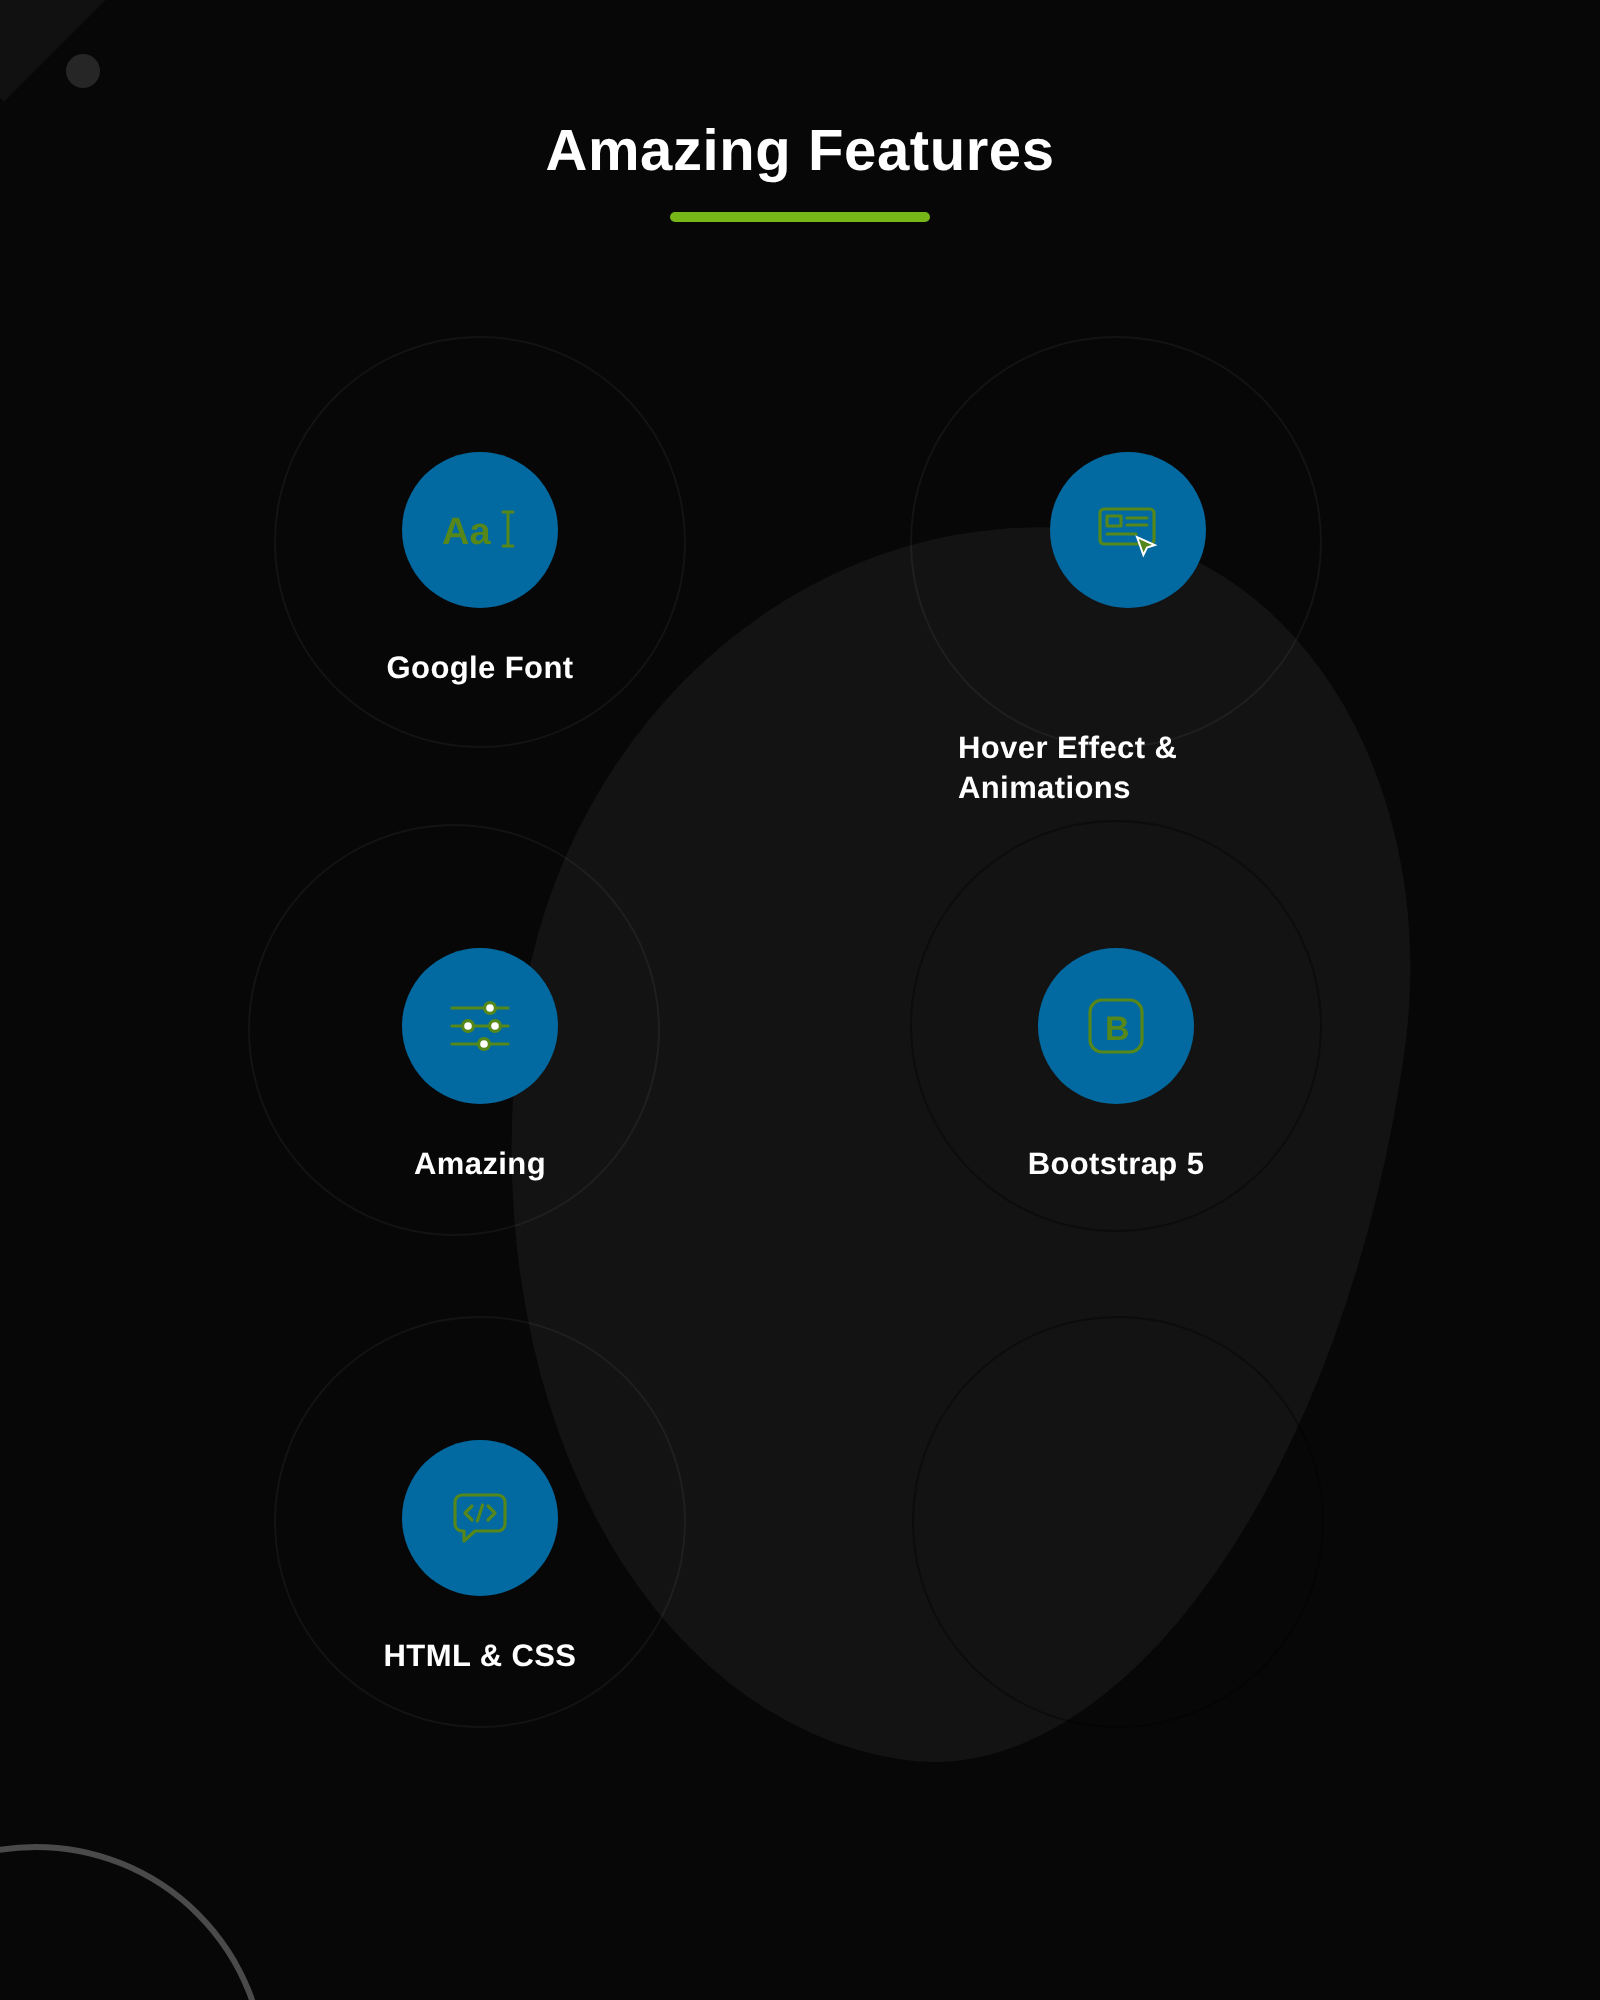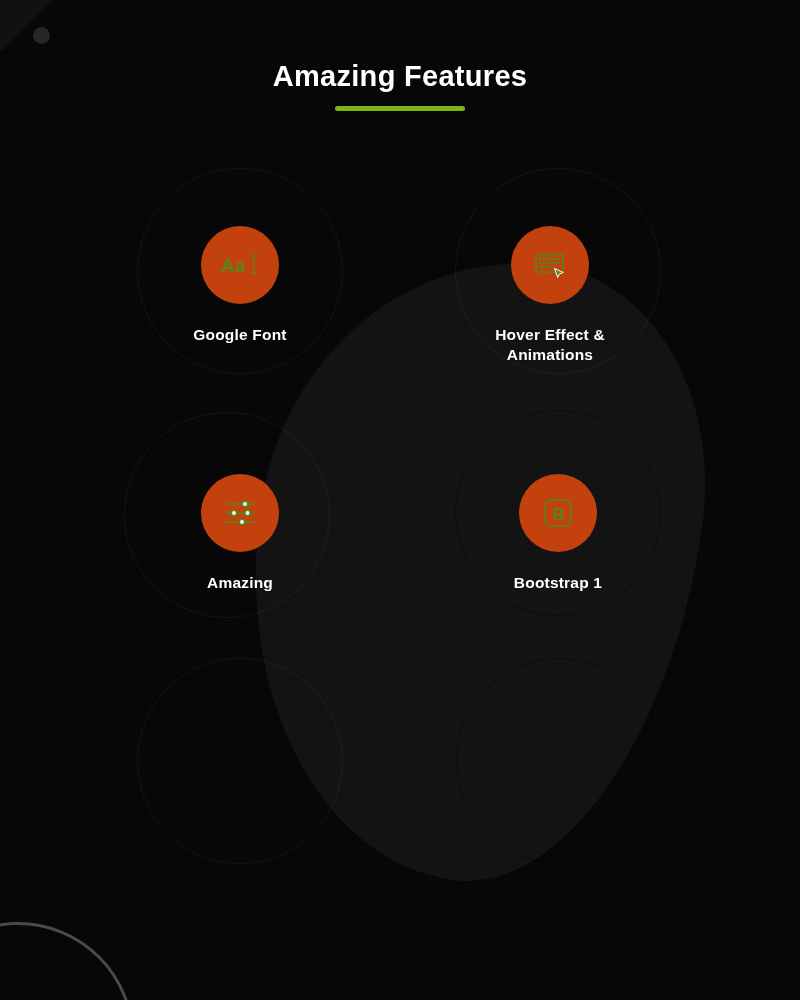--- a/index.html
+++ b/index.html
@@ -66,30 +66,29 @@
 
   
   .feature {
     position:absolute;
     width:220px;
     display:flex; flex-direction:column; align-items:center;
     z-index:3;
   }
   .icon-circle {
     width:78px; height:78px; border-radius:50%;
-    background:#c2410c;
+    background:#0369a1;
     display:flex; align-items:center; justify-content:center;
   }
   .feature-label {
     margin-top:21px;
     max-width:170px;
     color:#ffffff;
     font-size:15.5px; font-weight:700;
     letter-spacing:0.2px;
-    text-align:center;
     line-height:1.32;
   }
   svg { display:block; }
 </style>
 </head>
 <body>
 
 <div class="stage">
 
   <div class="corner-shape"></div>
@@ -116,21 +115,21 @@
         <g stroke="#55871b" stroke-width="1.5" stroke-linecap="round">
           <line x1="34" y1="6" x2="34" y2="23"></line>
           <line x1="31.5" y1="6" x2="36.5" y2="6"></line>
           <line x1="31.5" y1="23" x2="36.5" y2="23"></line>
         </g>
       </svg>
     </div>
     <div class="feature-label">Google Font</div>
   </div>
 
-  <div class="feature" style="left:440px; top:226px;">
+  <div class="feature" style="left:454px; top:226px;gap:40px;">
     <div class="icon-circle">
       <svg width="36" height="34" viewBox="0 0 36 34" fill="none">
         <g stroke="#55871b" stroke-width="1.6" stroke-linecap="round" stroke-linejoin="round">
           <rect x="4" y="6.5" width="27" height="17.5" rx="2"></rect>
           <rect x="7.5" y="10" width="7" height="5"></rect>
           <line x1="17.5" y1="11" x2="27.5" y2="11"></line>
           <line x1="17.5" y1="14.5" x2="27.5" y2="14.5"></line>
           <line x1="7.5" y1="19" x2="22" y2="19"></line>
         </g>
         <path d="M22.5 20.5l3.2 9 1.8-3.7 3.9-1.3z" fill="#55871b" stroke="#ffffff" stroke-width="1"></path>
@@ -156,18 +155,31 @@
     <div class="feature-label">Amazing</div>
   </div>
 
   <div class="feature" style="left:448px; top:474px;">
     <div class="icon-circle">
       <svg width="36" height="36" viewBox="0 0 36 36" fill="none">
         <rect x="5" y="5" width="26" height="26" rx="6" stroke="#55871b" stroke-width="1.6"></rect>
         <text x="12.5" y="25" font-size="17" font-weight="700" fill="#55871b" font-family="Liberation Sans, sans-serif">B</text>
       </svg>
     </div>
-    <div class="feature-label">Bootstrap 1</div>
+    <div class="feature-label">Bootstrap 5</div>
   </div>
 
+  <div class="feature" style="left:130px; top:720px;">
+    <div class="icon-circle">
+      <svg width="34" height="34" viewBox="0 0 34 34" fill="none">
+        <g stroke="#55871b" stroke-width="1.6" stroke-linecap="round" stroke-linejoin="round">
+          <path d="M8 5.5h18a3.5 3.5 0 0 1 3.5 3.5v11a3.5 3.5 0 0 1-3.5 3.5H14.5l-5.5 5v-5H8A3.5 3.5 0 0 1 4.5 20V9A3.5 3.5 0 0 1 8 5.5z"></path>
+          <polyline points="13 11 9.5 14.5 13 18"></polyline>
+          <polyline points="21 11 24.5 14.5 21 18"></polyline>
+          <line x1="18.3" y1="10.5" x2="15.7" y2="18.5"></line>
+        </g>
+      </svg>
+    </div>
+    <div class="feature-label">HTML &amp; CSS</div>
+  </div>
 
 
 </div>
 
 </body></html>

